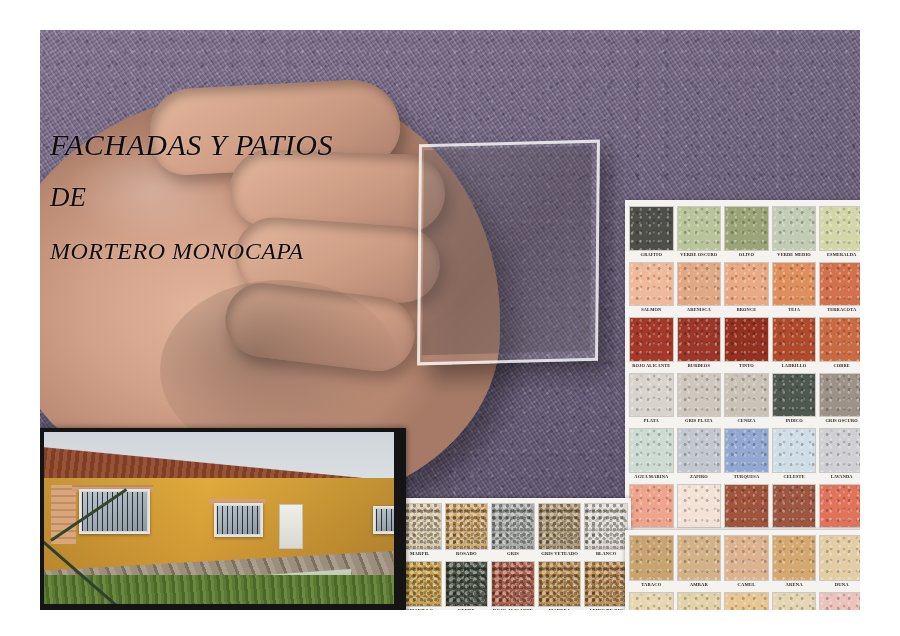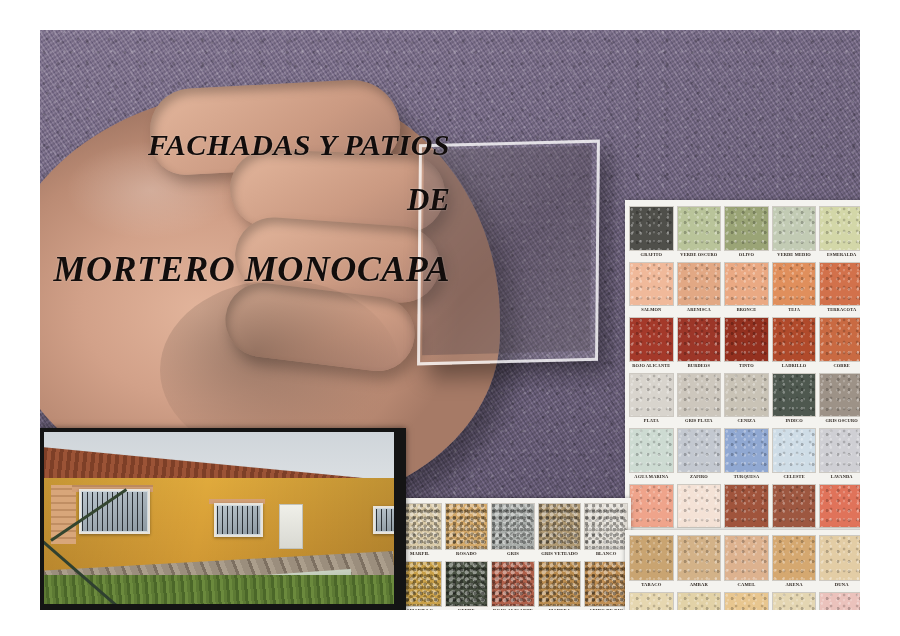--- a/index.html
+++ b/index.html
@@ -53,26 +53,26 @@
   .glass{
     position:absolute;left:378px;top:112px;width:175px;height:215px;
     border:3px solid rgba(255,255,255,.78);
     background:linear-gradient(135deg, rgba(255,255,255,.10), rgba(255,255,255,.02) 50%, rgba(255,255,255,.12));
     transform:rotate(-1.5deg) skewX(-2deg);
     box-shadow:10px 12px 22px rgba(0,0,0,.38);
   }
   .glass-dark{position:absolute;left:383px;top:118px;width:168px;height:205px;background:rgba(60,50,58,.30);transform:rotate(-1.5deg) skewX(-2deg);}
 
   
-  .headline{position:absolute;left:10px;top:100px;width:400px;text-align:right;
-    font-family:"Liberation Serif",serif;font-weight:700;font-style:italic;color:#120d0c;
+  .headline{position:absolute;left:10px;top:100px;width:400px;text-align:left;
+    font-family:"Liberation Serif",serif;font-weight:400;font-style:italic;color:#120d0c;
     text-shadow:0 0 2px rgba(255,255,255,.35);line-height:1.0;z-index:6;}
   .headline .l1{font-size:30px;display:block;letter-spacing:.5px;}
-  .headline .l2{font-size:31px;display:block;margin-top:24px;}
-  .headline .l3{font-size:36px;display:block;margin-top:36px;letter-spacing:.5px;}
+  .headline .l2{font-size:27px;display:block;margin-top:24px;}
+  .headline .l3{font-size:24px;display:block;margin-top:28px;letter-spacing:.5px;}
 
   
   .contact{position:absolute;left:520px;top:12px;width:300px;text-align:center;z-index:7;}
   .contact .c-head{font-family:"Liberation Serif",serif;font-weight:700;font-size:18.5px;color:#f3cfae;
     text-shadow:1.5px 1.5px 0 #2a1d14, -0.5px -0.5px 0 #2a1d14;letter-spacing:.2px;}
   .contact .c-name{font-family:"Liberation Serif",serif;font-weight:700;font-size:22px;color:#0d0a09;margin-top:14px;
     text-shadow:0 0 2px rgba(255,255,255,.25);}
   .contact .c-phone{font-family:"Liberation Sans",sans-serif;font-weight:700;font-size:16.5px;color:#f2cda9;margin-top:17px;
     text-shadow:1.4px 1.4px 0 #2a1d14,-0.5px -0.5px 0 #2a1d14;letter-spacing:.4px;}
   .contact .c-wa{font-family:"Liberation Sans",sans-serif;font-weight:700;font-style:italic;font-size:13px;color:#f2cda9;margin-top:14px;

